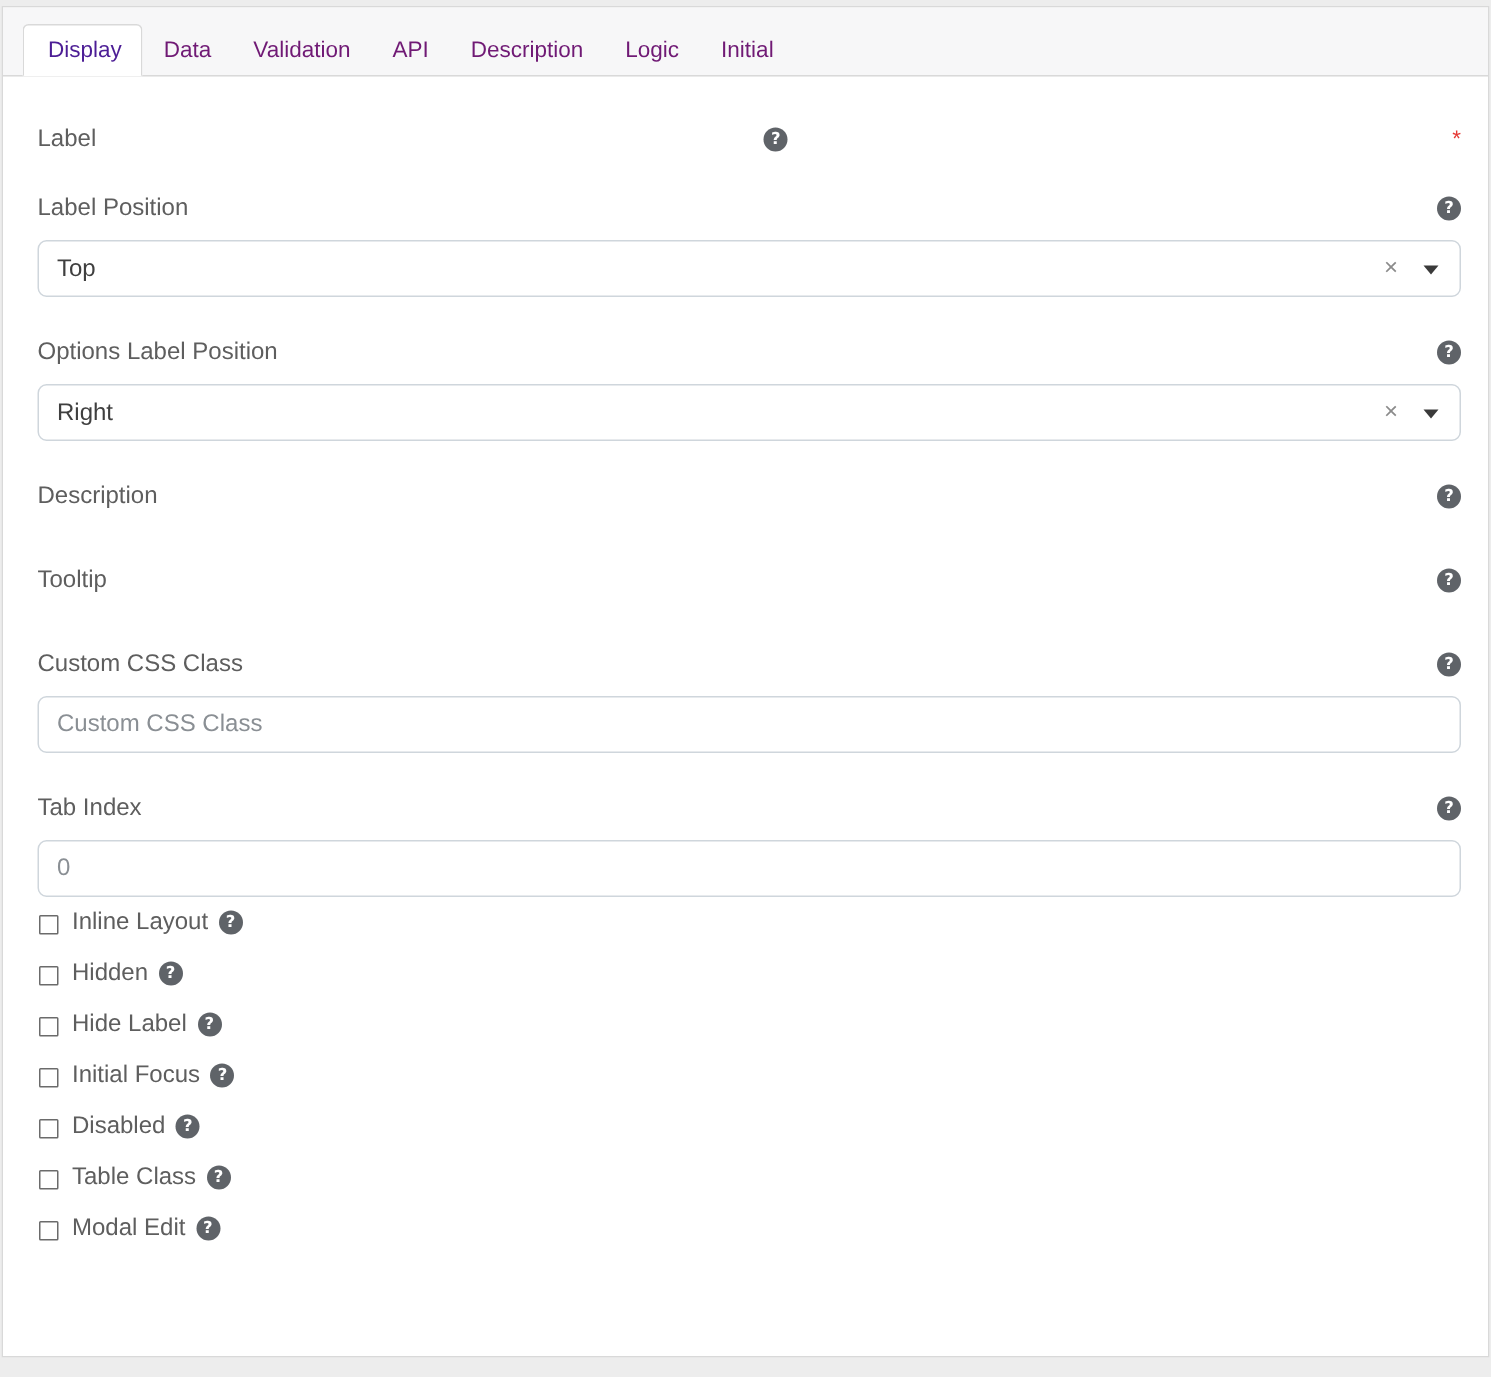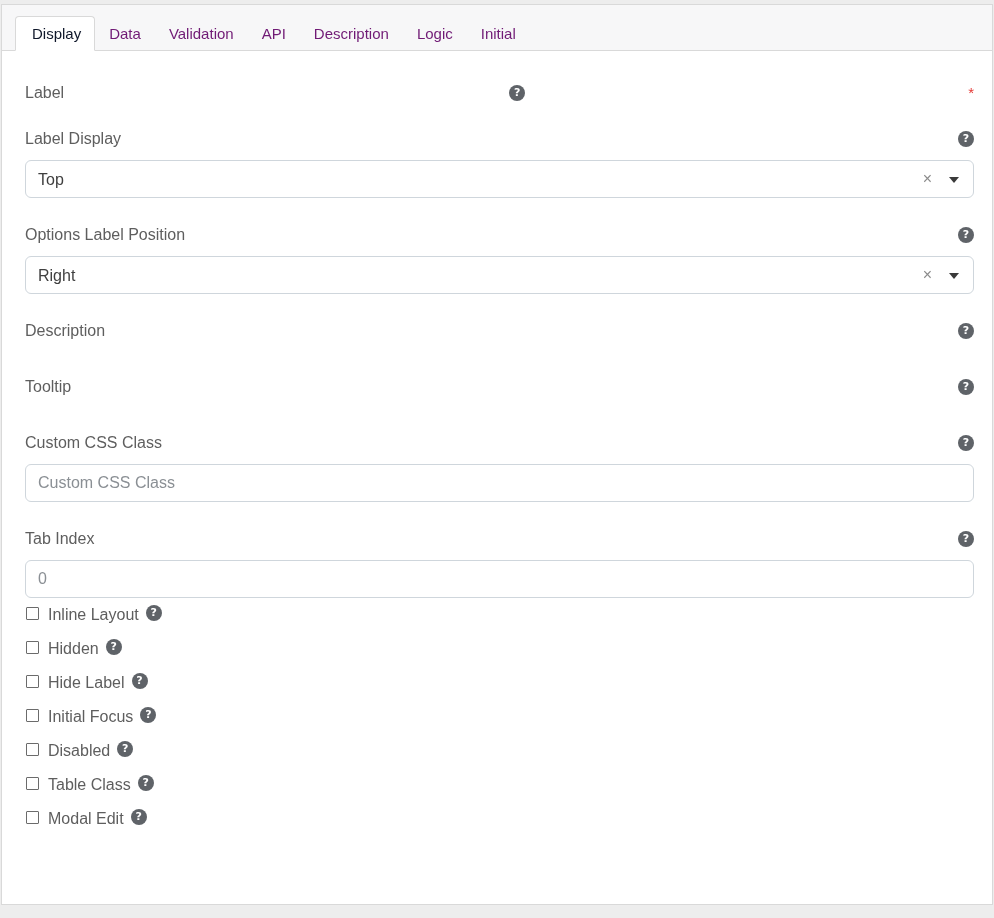--- a/index.html
+++ b/index.html
@@ -33,21 +33,21 @@
     white-space: nowrap;
     border: 1px solid transparent;
     border-bottom: none;
   }
   .tab.active {
     background: #ffffff;
     border: 1px solid #d9d9d9;
     border-bottom: 1px solid #ffffff;
     margin-bottom: -1px;
     border-radius: 4px 4px 0 0;
-    color: #0f172a;
+    color: #4c1d95;
     padding-left: 16px;
   }
   
   .card-body { padding: 32px 18px 27px 23px; }
   .form-group { margin-bottom: 27px; }
   .form-group.label-only { margin-bottom: 37px; }
   .field-label {
     display: flex;
     align-items: center;
     font-size: 16px;
@@ -117,21 +117,21 @@
     width: 0; height: 0;
     border-left: 5px solid transparent;
     border-right: 5px solid transparent;
     border-top: 6px solid #3a3a3a;
     cursor: pointer;
   }
   
   .checkbox-group { margin-top: -10px; }
   .checkbox-row {
     display: flex;
-    align-items: flex-start;
+    align-items: center;
     margin-bottom: 14px;
     font-size: 16px;
     line-height: 20px;
     color: #5e5e5e;
   }
   .checkbox {
     -webkit-appearance: none;
     appearance: none;
     width: 13px; height: 13px;
     border: 1px solid #6b6b6b;
@@ -162,21 +162,21 @@
     <div class="form-group">
       <div class="field-label">
         <span>Label</span>
         <span class="help-icon">?</span>
         <span class="required-asterisk">*</span>
       </div>
     </div>
 
     <div class="form-group">
       <div class="field-label">
-        <span>Label Display</span>
+        <span>Label Position</span>
         <span class="help-icon">?</span>
       </div>
       <div class="select-wrap">
         <div class="select-box">
           <span>Top</span>
         </div>
         <span class="clear-x">×</span>
         <span class="caret-down"></span>
       </div>
     </div>

